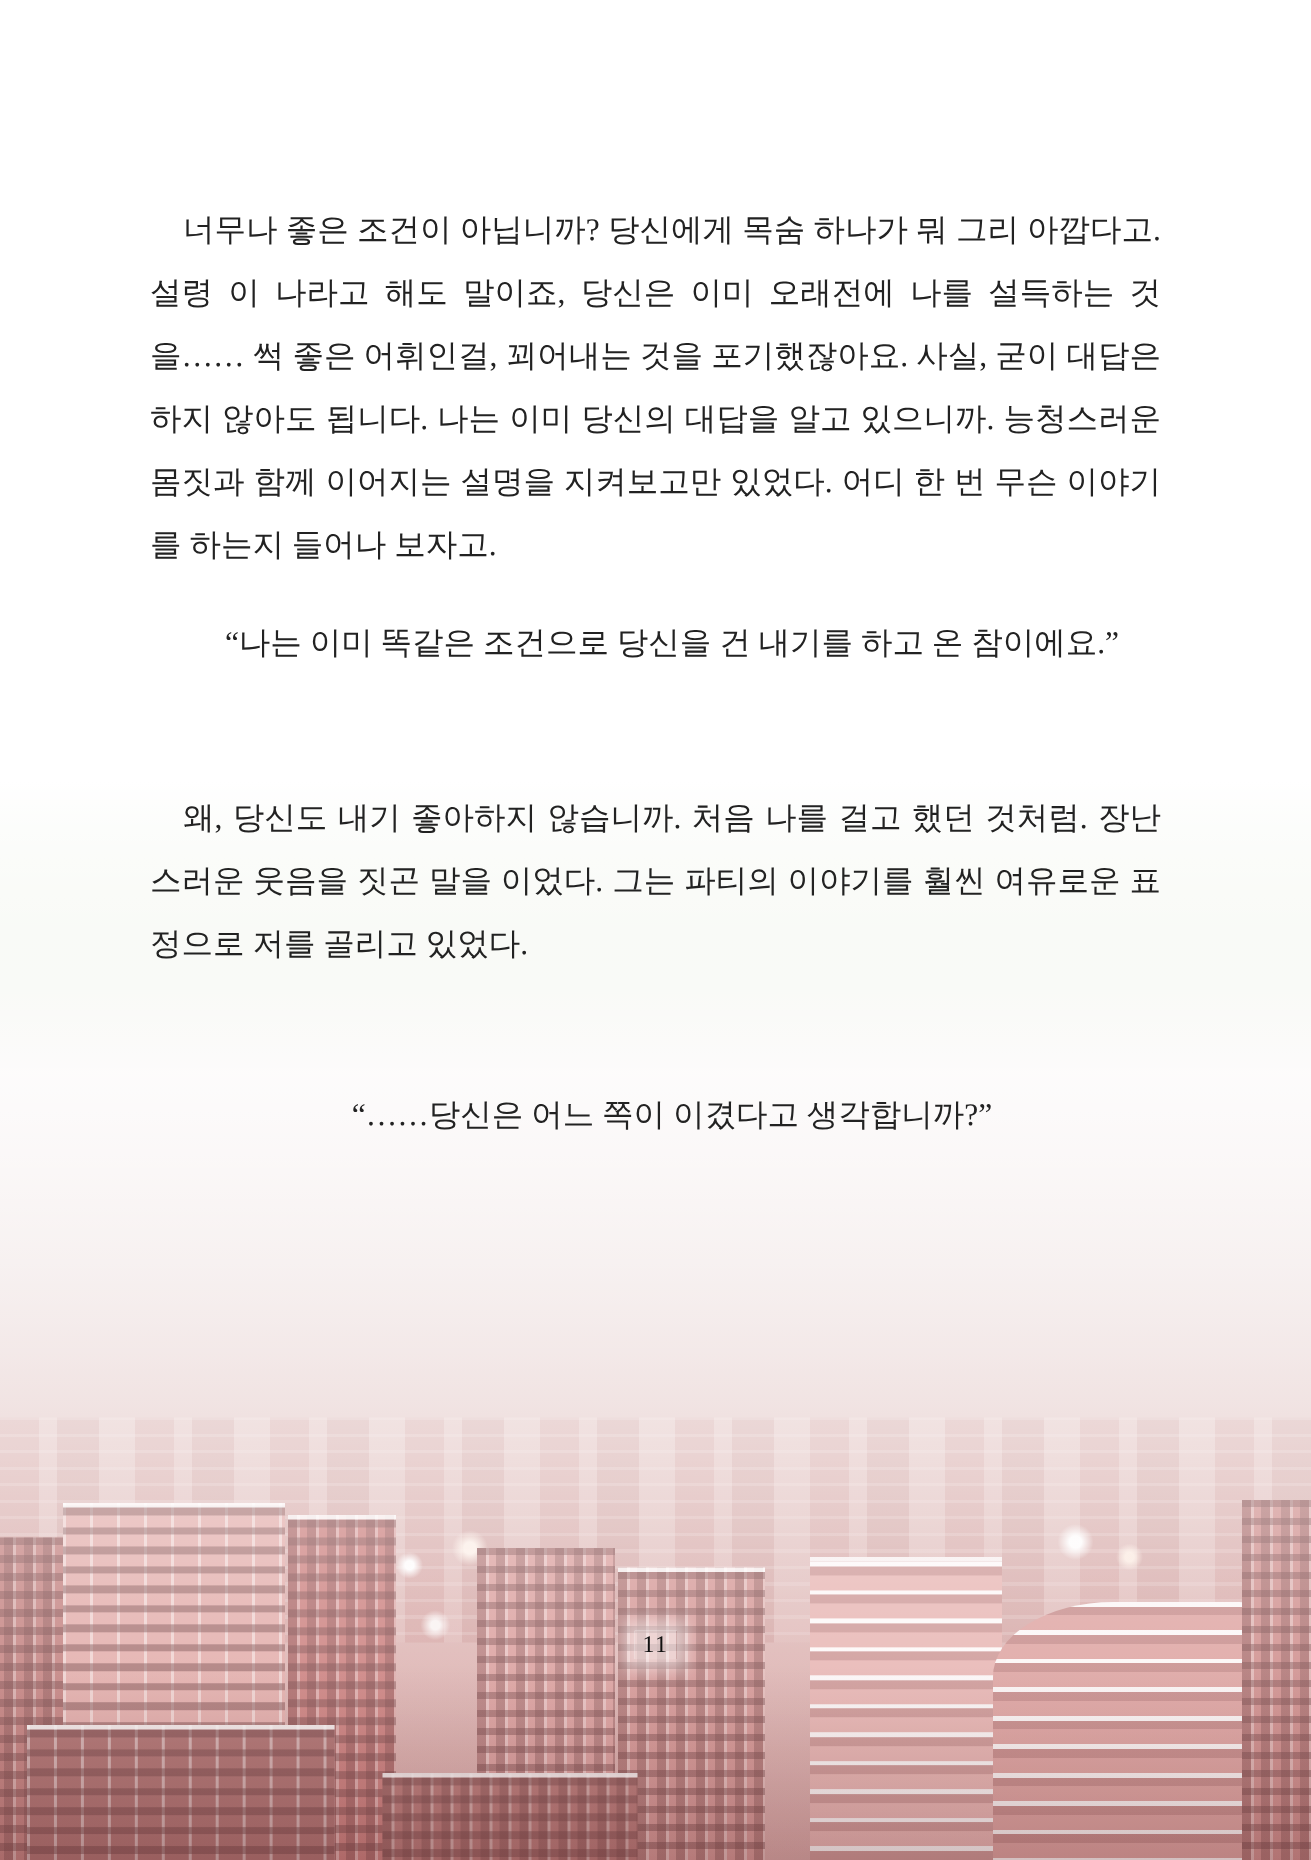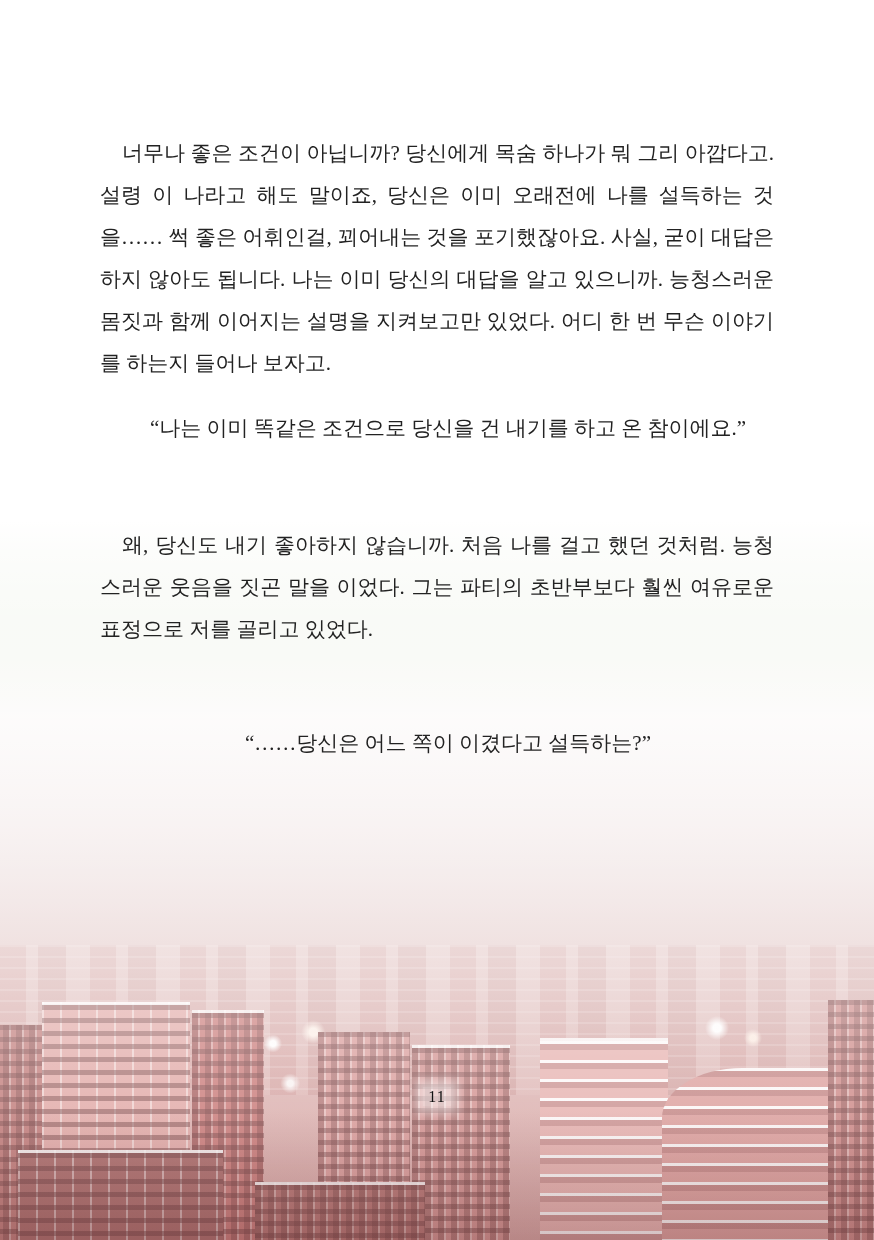--- a/index.html
+++ b/index.html
@@ -127,21 +127,21 @@
     <div class="bldg b-i win-rows roof"></div>
     <div class="bldg b-j win-grid roof"></div>
     <div class="city-darken"></div>
   </div>
 
   <div class="fog"></div>
 
   <main class="content">
     <p class="para blk1 indent">너무나 좋은 조건이 아닙니까? 당신에게 목숨 하나가 뭐 그리 아깝다고. 설령 이 나라고 해도 말이죠, 당신은 이미 오래전에 나를 설득하는 것을…… 썩 좋은 어휘인걸, 꾀어내는 것을 포기했잖아요. 사실, 굳이 대답은 하지 않아도 됩니다. 나는 이미 당신의 대답을 알고 있으니까. 능청스러운 몸짓과 함께 이어지는 설명을 지켜보고만 있었다. 어디 한 번 무슨 이야기를 하는지 들어나 보자고.</p>
     <p class="para blk2 indent dialogue">“나는 이미 똑같은 조건으로 당신을 건 내기를 하고 온 참이에요.”</p>
-    <p class="para blk3 indent">왜, 당신도 내기 좋아하지 않습니까. 처음 나를 걸고 했던 것처럼. 능청스러운 웃음을 짓곤 말을 이었다. 그는 파티의 초반부보다 훨씬 여유로운 표정으로 저를 골리고 있었다.</p>
-    <p class="para blk4 indent dialogue">“……당신은 어느 쪽이 이겼다고 설득하는?”</p>
+    <p class="para blk3 indent">왜, 당신도 내기 좋아하지 않습니까. 처음 나를 걸고 했던 것처럼. 장난스러운 웃음을 짓곤 말을 이었다. 그는 파티의 이야기를 훨씬 여유로운 표정으로 저를 골리고 있었다.</p>
+    <p class="para blk4 indent dialogue">“……당신은 어느 쪽이 이겼다고 생각합니까?”</p>
   </main>
 
   <div class="pagenum">
     <span>11</span>
   </div>
 
 </div>
 
 </body></html>

